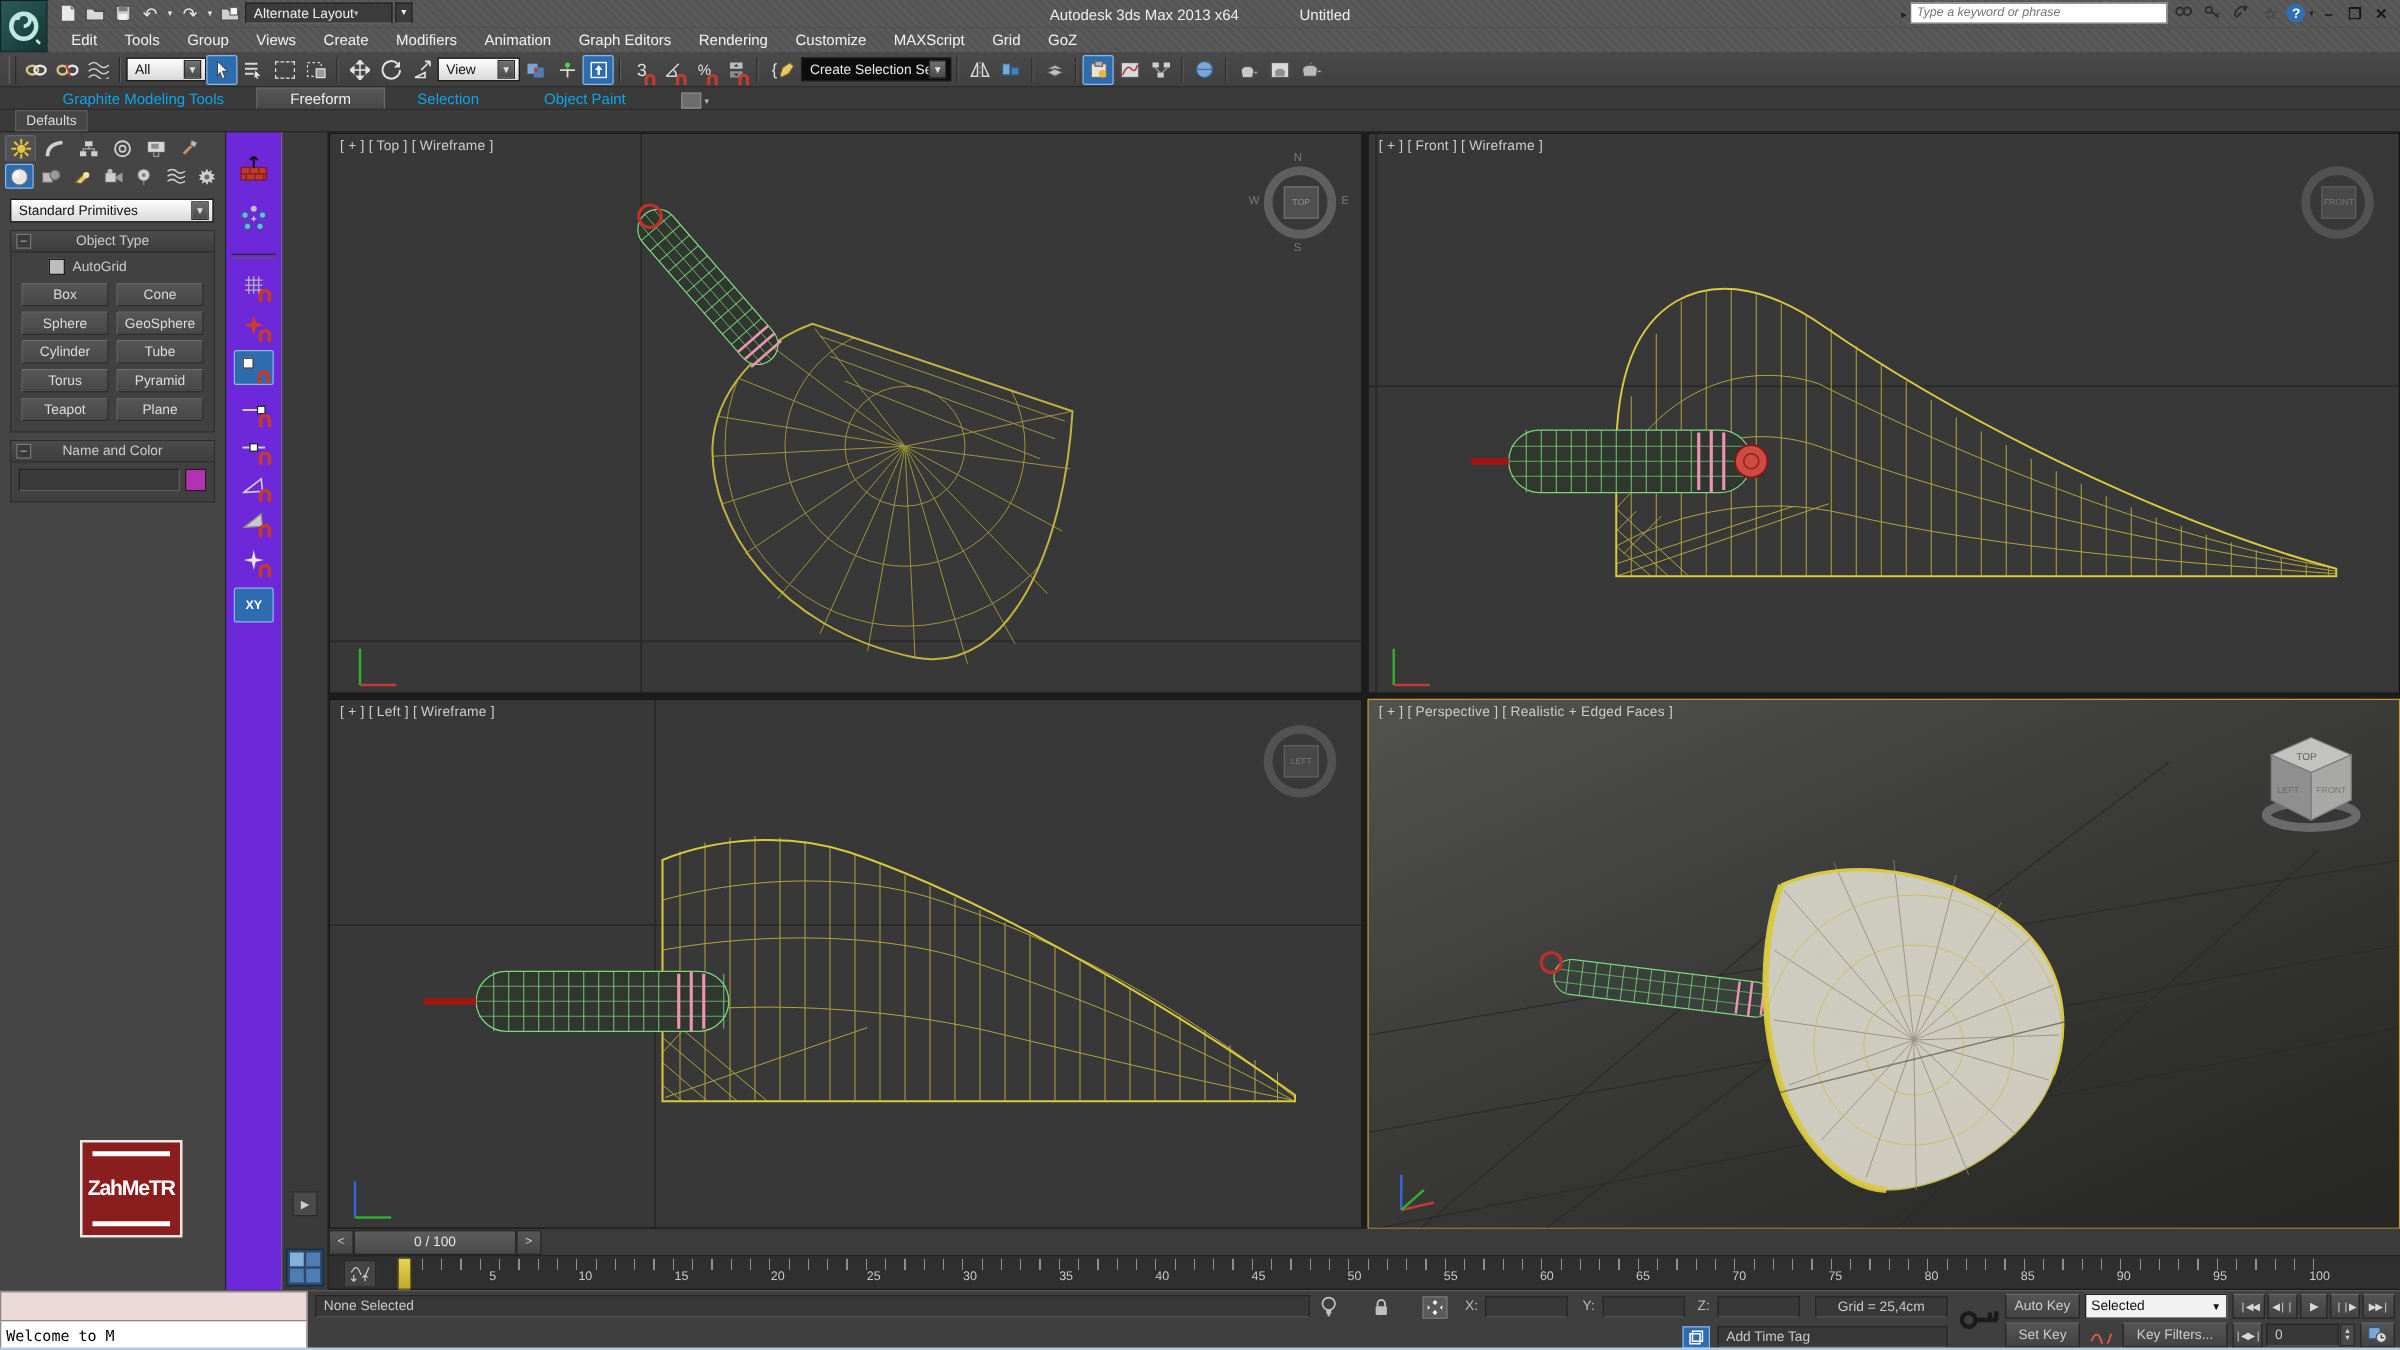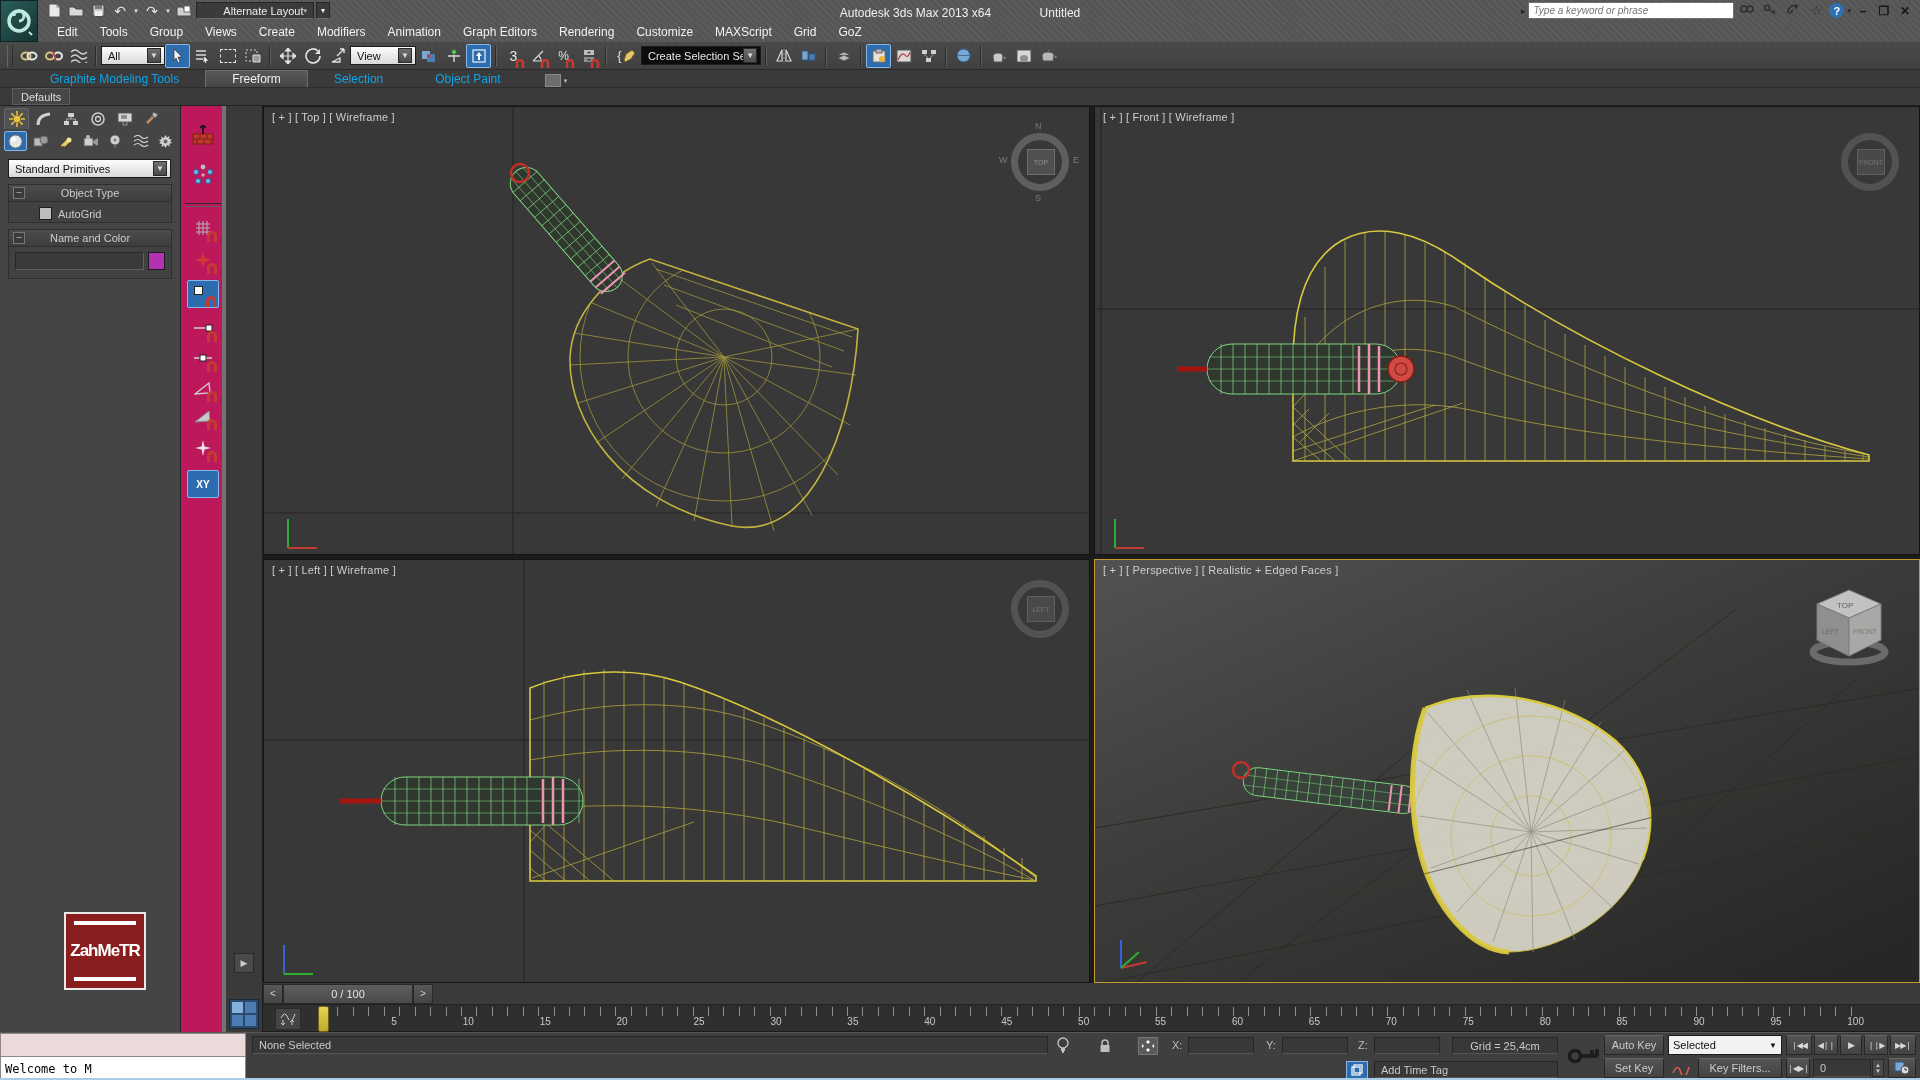--- a/index.html
+++ b/index.html
@@ -45,21 +45,21 @@
   .cp-tab.hl{background:#2e6cb0;border:1px solid #8ab6e8;border-radius:2px;box-sizing:border-box}
   .rollout{margin:6px 8px 0 8px;border:1px solid #2e2e2e;background:#414141}
   .roll-h{height:16px;background:linear-gradient(#4c4c4c,#3d3d3d);border-bottom:1px solid #2e2e2e;color:#ccc;font-size:11px;display:flex;align-items:center;position:relative;justify-content:center}
   .roll-h .minus{position:absolute;left:4px;top:2px;width:10px;height:10px;border:1px solid #777;color:#ccc;font-size:9px;line-height:9px;text-align:center;background:#3a3a3a}
   .obj-grid{display:grid;grid-template-columns:1fr 1fr;gap:4px 6px;padding:4px 8px 8px 8px}
   .obj-btn{height:17px;background:linear-gradient(#565656,#474747);border:1px solid #2c2c2c;border-top-color:#6e6e6e;border-left-color:#6e6e6e;border-radius:2px;color:#dcdcdc;font-size:11px;display:flex;align-items:center;justify-content:center}
   .chk-row{display:flex;align-items:center;gap:6px;padding:5px 0 2px 30px;color:#ccc;font-size:11px}
   .chk{width:11px;height:11px;background:#bdbdbd;border:1px solid #1f1f1f}
   .field-inset{background:#3a3a3a;border:1px solid #272727;border-bottom-color:#5e5e5e;border-right-color:#5e5e5e;box-sizing:border-box}
   
-  #snapbar{left:181px;top:0;width:45px;height:926px;background:#be185d;border-right:4px solid #737373;box-sizing:border-box}
+  #snapbar{left:181px;top:0;width:45px;height:926px;background:#6d28d9;border-right:1px solid #737373;box-sizing:border-box}
   .snap-ic{position:absolute;left:6px;width:32px;height:28px;display:flex;align-items:center;justify-content:center}
   .snap-ic.hl{background:#2e6cb0;border:1px solid #8ab6e8;border-radius:2px;box-sizing:border-box}
   .hsep{position:absolute;left:4px;width:36px;height:2px;border-top:1px solid #2b2b2b;border-bottom:1px solid #5d5d5d}
   
   #layoutstrip{left:226px;top:0;width:37px;height:926px;background:#3a3a3a;border-right:1px solid #1e1e1e;box-sizing:border-box}
   
   #viewports{left:263px;top:0;width:1657px;height:877px;background:#1c1c1c}
   .vp{position:absolute;background:#383838;border:1px solid #141414;box-sizing:border-box;overflow:hidden}
   .vp.activevp{border:1px solid #c49a2c}
   .vp-label{position:absolute;left:8px;top:4px;color:#cdcdcd;font-size:11px;letter-spacing:.2px;z-index:5}
@@ -122,21 +122,21 @@
     <span class="qa-ic" style="width:8px;font-size:7px">▾</span>
     <span class="qa-ic" style="font-size:14px">↷</span>
     <span class="qa-ic" style="width:8px;font-size:7px">▾</span>
     <span class="qa-ic">
       <svg width="16" height="13">
           <path d="M1 3h5l2 2h7v7H1z" fill="#cfcfcf" stroke="#4a4a4a"></path>
           <rect x="8" y="2" width="6" height="6" fill="#fff" stroke="#666"></rect>
         </svg>
       </span>
     <span id="layout-dd">
-      <span class="dk-dd" style="width:118px;justify-content:flex-end">
+      <span class="dk-dd" style="width:118px;justify-content:flex-start">
         <span>Alternate Layout</span>
         <span style="font-size:7px;color:#bbb">▾</span>
       </span>
       <span class="dk-dd" style="width:14px;justify-content:center;margin-left:2px;font-size:7px">▼</span>
     </span>
   </div>
   <div style="position:absolute;left:0;top:3px;width:100%;text-align:center;pointer-events:none">
     <span class="title-text">Autodesk 3ds Max  2013 x64</span>
     <span class="title-text" style="margin-left:44px">Untitled</span>
   </div>
@@ -498,20 +498,33 @@
     </div>
     <div class="rollout">
       <div class="roll-h">
         <span class="minus">–</span>
         <span>Object Type</span>
       </div>
       <div class="chk-row">
         <span class="chk"></span>
         <span>AutoGrid</span>
       </div>
+      <div class="obj-grid">
+
+      <span class="obj-btn">Box</span>
+          <span class="obj-btn">Cone</span>
+          <span class="obj-btn">Sphere</span>
+          <span class="obj-btn">GeoSphere</span>
+          <span class="obj-btn">Cylinder</span>
+          <span class="obj-btn">Tube</span>
+          <span class="obj-btn">Torus</span>
+          <span class="obj-btn">Pyramid</span>
+          <span class="obj-btn">Teapot</span>
+          <span class="obj-btn">Plane</span>
+        </div>
     </div>
     <div class="rollout">
       <div class="roll-h">
         <span class="minus">–</span>
         <span>Name and Color</span>
       </div>
       <div style="display:flex;align-items:center;gap:4px;padding:5px 6px 8px 6px">
         <span class="field-inset" style="width:138px;height:18px;display:inline-block"></span>
         <span style="width:16px;height:16px;background:#b233b2;border:1px solid #1d1d1d"></span>
       </div>

